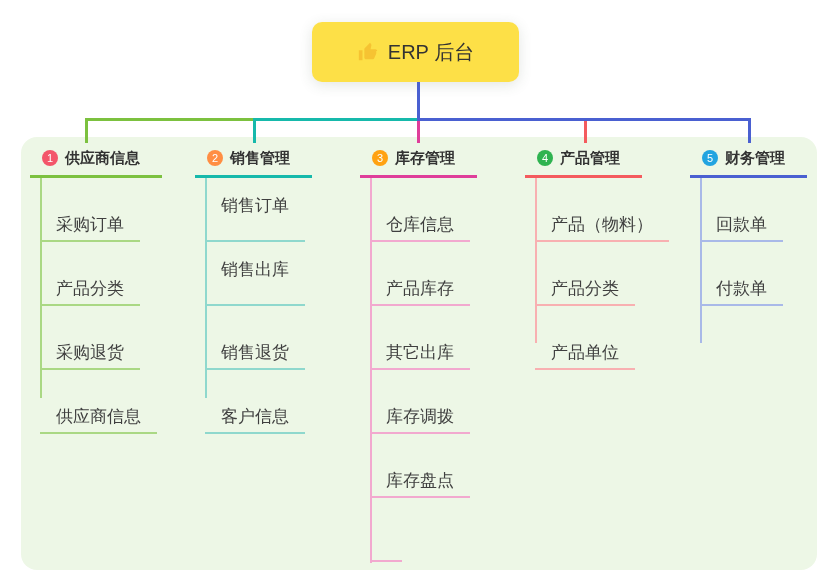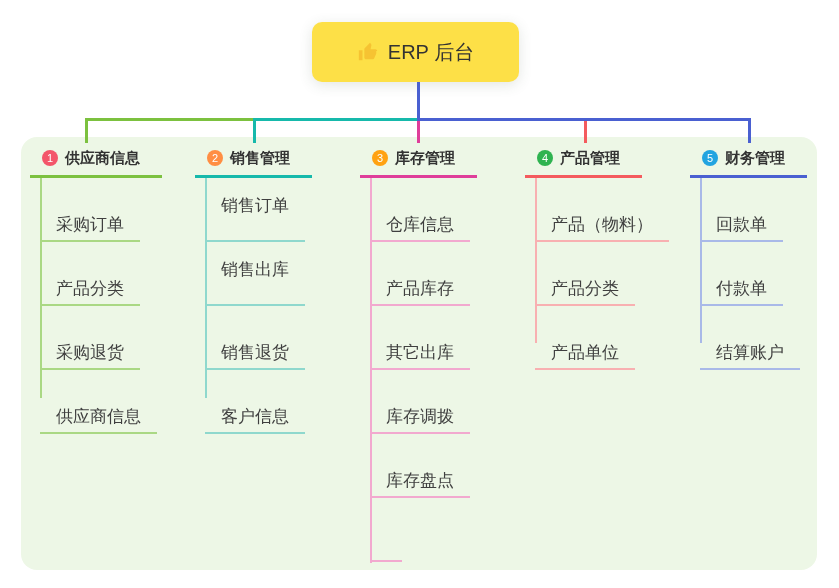--- a/index.html
+++ b/index.html
@@ -153,19 +153,16 @@
           <span class="branch-label">财务管理</span>
         </div>
         <div class="children">
           <div class="spine" style="background: rgb(169, 185, 232); height: 165px;"></div>
           <div class="child-row" style="border-bottom-color: rgb(169, 185, 232);">
             <span class="child-label">回款单</span>
           </div>
           <div class="child-row" style="border-bottom-color: rgb(169, 185, 232); justify-content: center;">
             <span class="child-label">付款单</span>
           </div>
-          <div class="child-row" style="border-bottom-color: rgb(169, 185, 232);">
-            <span class="child-label">结算账户</span>
-          </div>
         </div>
       </div>
     </div>
 </div>
 
 </body></html>

